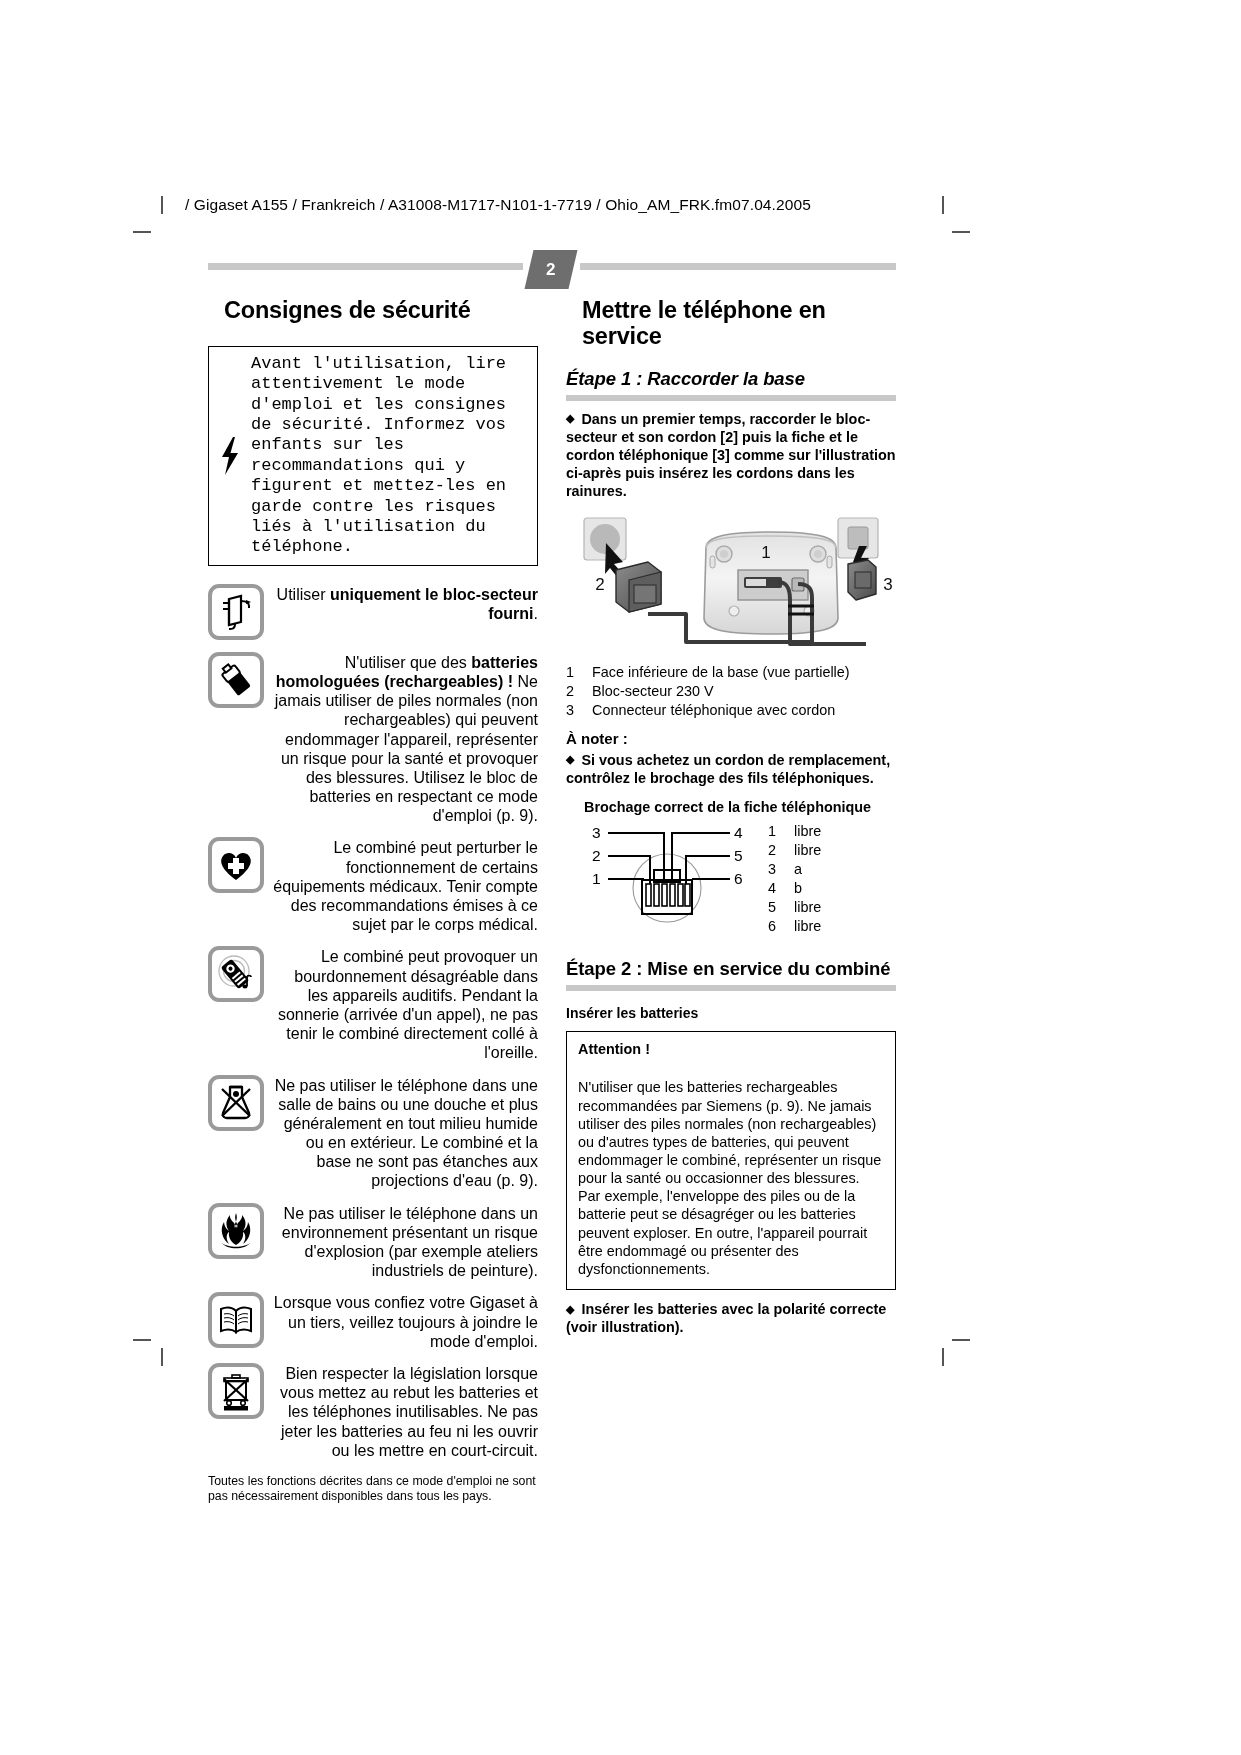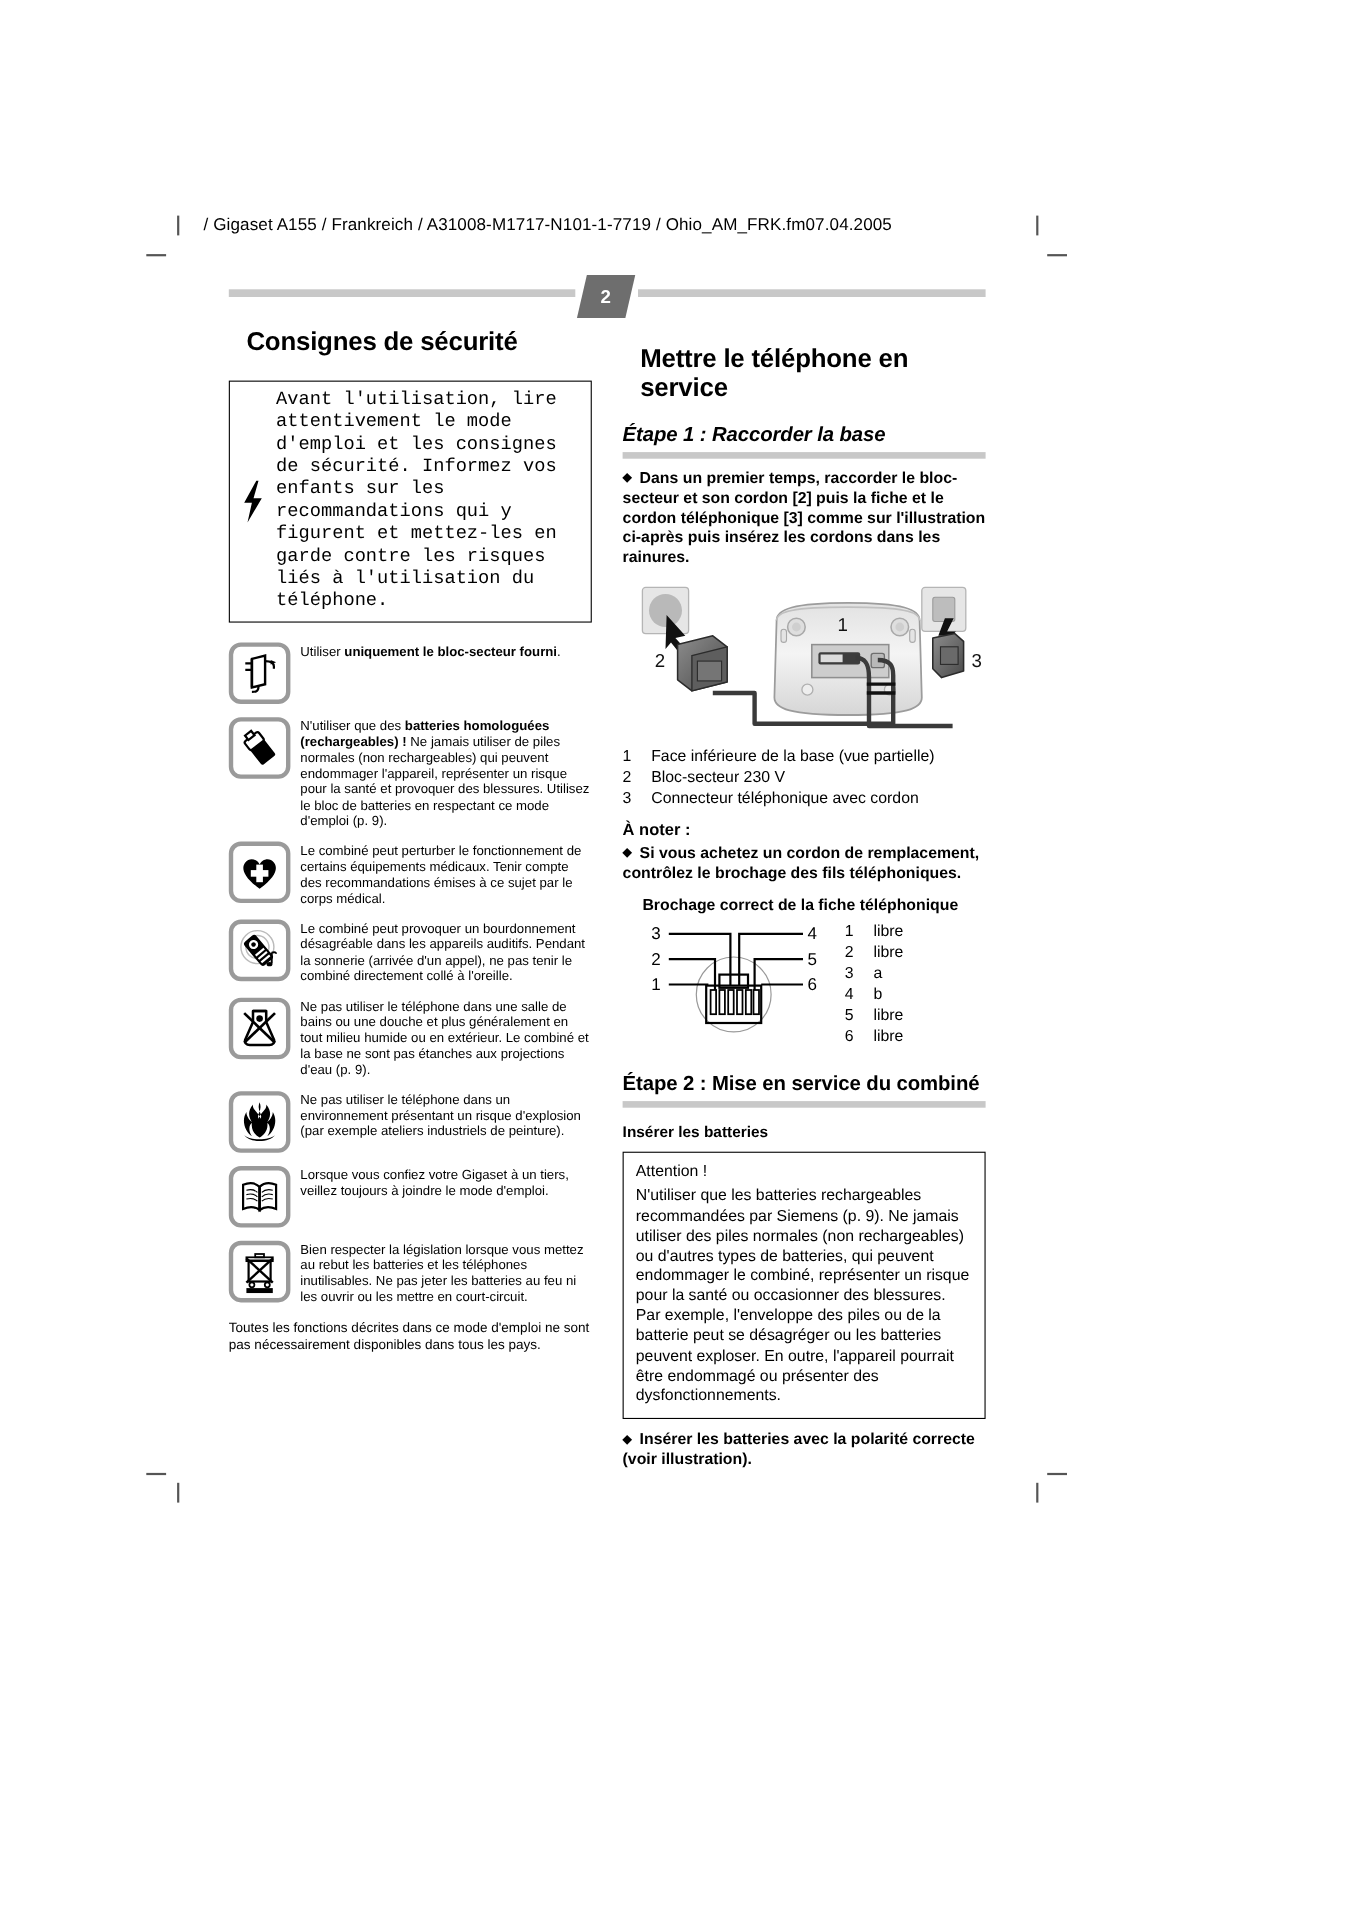--- a/index.html
+++ b/index.html
@@ -56,21 +56,21 @@
   .page-badge span { transform: skewX(13deg); }
 
   
   .col-left {
     position: absolute;
     top: 298px; left: 208px;
     width: 330px;
   }
   .col-right {
     position: absolute;
-    top: 314px; left: 566px;
+    top: 298px; left: 566px;
     width: 330px;
   }
 
   h1.section-title {
     font-size: 23.5px;
     font-weight: bold;
     margin: 0 0 22px 16px;
     letter-spacing: -0.2px;
     line-height: 1.1;
   }
@@ -129,23 +129,24 @@
     width: 56px; height: 56px;
     border: 4px solid #9a9a9a;
     border-radius: 11px;
     background: #fff;
     display: flex;
     align-items: center;
     justify-content: center;
     overflow: hidden;
   }
   .safety-text {
-    font-size: 12px;
+    font-size: 16px;
     line-height: 1.2;
     padding-top: 1px;
+    text-align: right;
   }
   .safety-text b { font-weight: bold; }
 
   .closing-note {
     font-size: 12.3px;
     line-height: 1.2;
     margin-top: 14px;
   }
   .bullet-para {
     font-size: 14.4px;
@@ -192,22 +193,22 @@
   .pin-legend .pnum { flex: 0 0 26px; }
 
   
   .attn-box {
     border: 1px solid #000;
     padding: 9px 11px 11px 11px;
     margin: 10px 0 10px 0;
   }
   .attn-title {
     font-size: 14.4px;
-    font-weight: normal;
-    margin-bottom: 5px;
+    font-weight: bold;
+    margin-bottom: 21px;
   }
   .attn-text {
     font-size: 14.4px;
     line-height: 1.26;
   }
 </style>
 </head>
 <body>
 
 <div class="crop-mark reg-bar-v" style="top:196px;left:161px;"></div>

